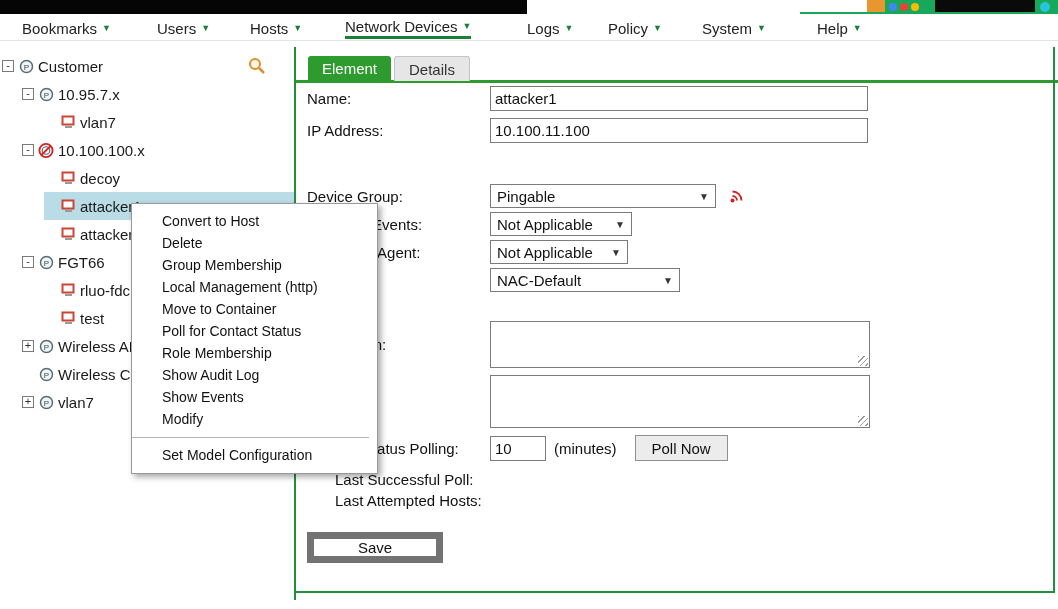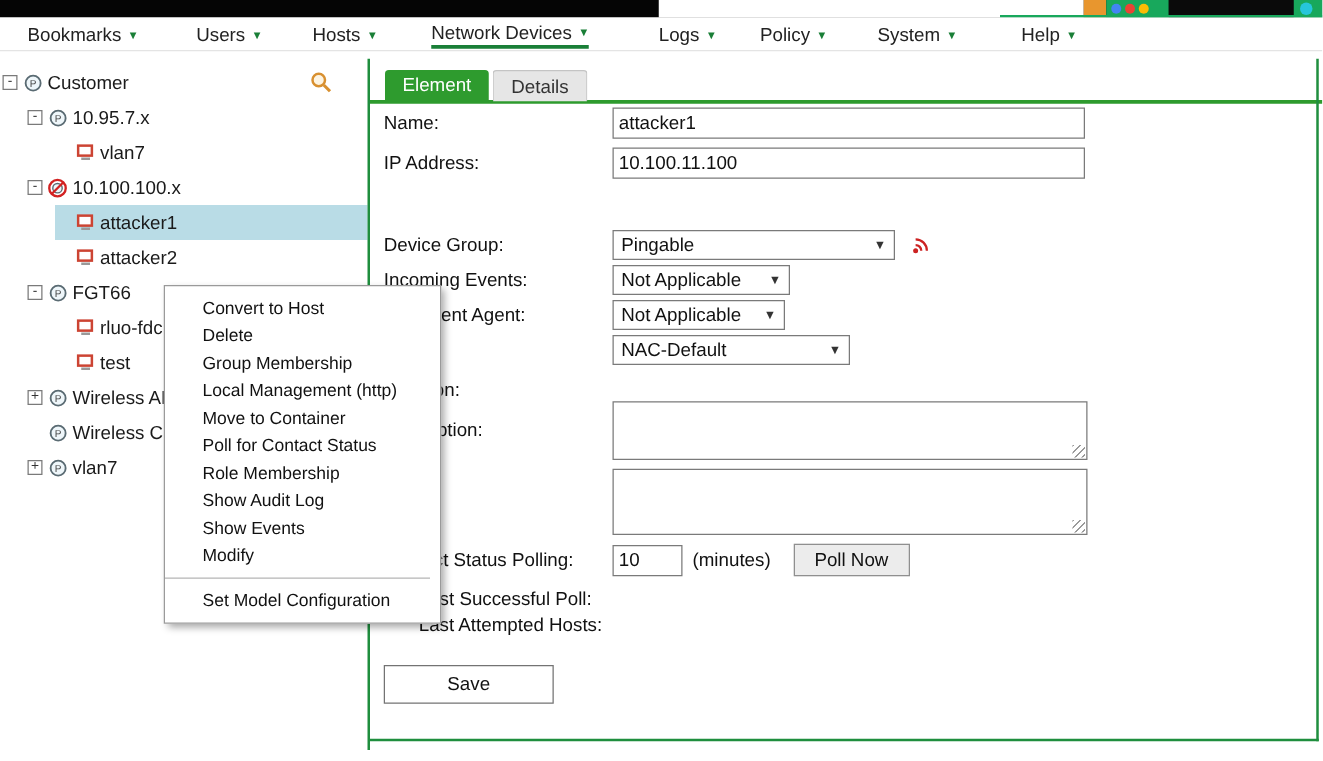--- a/index.html
+++ b/index.html
@@ -28,21 +28,21 @@
   .tree { position:absolute; left:0; top:52px; width:294px; }
   .tree-row { position:relative; height:28px; display:flex; align-items:center; gap:4px; font-size:15px; color:#1a1a1a; cursor:default; }
   .tree-row.selected { background:linear-gradient(to right, transparent 44px, #b9dce6 44px); }
   .expander { flex:none; width:12px; height:12px; border:1px solid #7a7a7a; background:#fff; font-size:11px; line-height:9px; text-align:center; color:#333; }
   .expander:empty { border:none; background:transparent; }
   .ticon { flex:none; width:16px; height:16px; display:inline-flex; align-items:center; justify-content:center; }
   .divider-v { position:absolute; left:294px; top:47px; width:2px; height:553px; background:#1f8e3e; }
   .search { position:absolute; left:248px; top:57px; width:18px; height:18px; }
 
   
-  .ctx-menu { position:absolute; left:131px; top:203px; width:222px; background:#fff; border:1px solid #9a9a9a; box-shadow:3px 3px 6px rgba(0,0,0,.35); padding:6px 8px 6px 0; z-index:50;margin-top:25px; }
+  .ctx-menu { position:absolute; left:131px; top:203px; width:247px; background:#fff; border:1px solid #9a9a9a; box-shadow:3px 3px 6px rgba(0,0,0,.35); padding:6px 8px 6px 0; z-index:50; }
   .ctx-item { padding-left:30px; line-height:22px; font-size:14px; color:#111; cursor:default; }
   .ctx-sep { border-top:1px solid #b5b5b5; margin:7px 0 5px 0; }
   .ctx-item.footer { line-height:24px; }
 
   
   .tabs { position:absolute; left:308px; top:56px; display:flex; gap:3px; z-index:5; }
   .tab { height:25px; padding:0 14px; display:flex; align-items:center; font-size:15px; border-radius:3px 3px 0 0; cursor:default; }
   .tab.active { background:#2e9b2e; color:#fff;text-align:center; }
   .tab.inactive { background:#e6e6e6; color:#333; border:1px solid #c4c4c4; border-bottom:none; }
   .tabline { position:absolute; left:296px; top:80px; width:762px; height:3px; background:#2e9b2e; }
@@ -52,21 +52,21 @@
   
   .frow { position:absolute; left:307px; display:flex; align-items:center; min-height:26px;justify-content:center; }
   .lbl { flex:none; width:183px; font-size:15px; color:#111; }
   .inp { height:25px; border:1px solid #7a7a7a; font-size:15px; padding:0 4px; font-family:"Liberation Sans", sans-serif; color:#111; background:#fff; }
   .sel { height:24px; border:1px solid #7a7a7a; background:#fff; display:flex; align-items:center; justify-content:space-between; font-size:15px; color:#111; padding:0 6px 0 6px; }
   .sel-caret { font-size:10px; color:#333; margin-left:8px; }
   .ta { border:1px solid #7a7a7a; background:#fff; position:relative; }
   .ta::after { content:""; position:absolute; right:1px; bottom:1px; width:10px; height:10px; background:repeating-linear-gradient(135deg, #9a9a9a 0 1px, transparent 1px 4px); }
   .unit { font-size:15px; color:#111; margin-left:8px; }
   .pollnow { margin-left:18px; height:26px; padding:0 16px; background:#ececec; border:1px solid #8f8f8f; font-size:15px; color:#111; font-family:"Liberation Sans", sans-serif; }
-  .save { position:absolute; left:307px; top:532px; width:136px; height:31px; background:#fff; border:1px solid #737373; font-size:15px; color:#111; font-family:"Liberation Sans", sans-serif; }
+  .save { position:absolute; left:307px; top:532px; width:136px; height:31px; background:#fff; border:7px solid #737373; font-size:15px; color:#111; font-family:"Liberation Sans", sans-serif; }
   .siglabel { margin-left:12px; display:inline-flex; }
 </style>
 </head>
 <body>
 
 <div id="page">
 
   <div class="chrome">
     <div class="seg white"></div>
     <div class="seg orange"></div>
@@ -148,20 +148,29 @@
     <div class="tree-row" style="padding-left:22px">
       <span class="expander">-</span>
       <span class="ticon">
           <svg width="17" height="17" viewBox="0 0 17 17">
             <circle cx="8.5" cy="8.5" r="4" fill="#eef6fa" stroke="#5a6b73" stroke-width="1.2"></circle>
             <circle cx="8.5" cy="8.5" r="7" fill="none" stroke="#d22222" stroke-width="2"></circle>
             <line x1="3.5" y1="13.5" x2="13.5" y2="3.5" stroke="#d22222" stroke-width="2"></line>
           </svg>
         </span>
       <span>10.100.100.x</span>
+    </div>
+    <div class="tree-row" style="padding-left:60px">
+      <span class="ticon">
+          <svg width="15" height="14" viewBox="0 0 15 14">
+            <rect x="1.5" y="1.5" width="11" height="8" fill="#fff" stroke="#cc4433" stroke-width="2"></rect>
+            <rect x="4" y="11" width="7" height="2" fill="#999"></rect>
+          </svg>
+        </span>
+      <span>decoy</span>
     </div>
     <div class="tree-row selected" style="padding-left:60px">
       <span class="ticon">
           <svg width="15" height="14" viewBox="0 0 15 14">
             <rect x="1.5" y="1.5" width="11" height="8" fill="#fff" stroke="#cc4433" stroke-width="2"></rect>
             <rect x="4" y="11" width="7" height="2" fill="#999"></rect>
           </svg>
         </span>
       <span>attacker1</span>
     </div>

